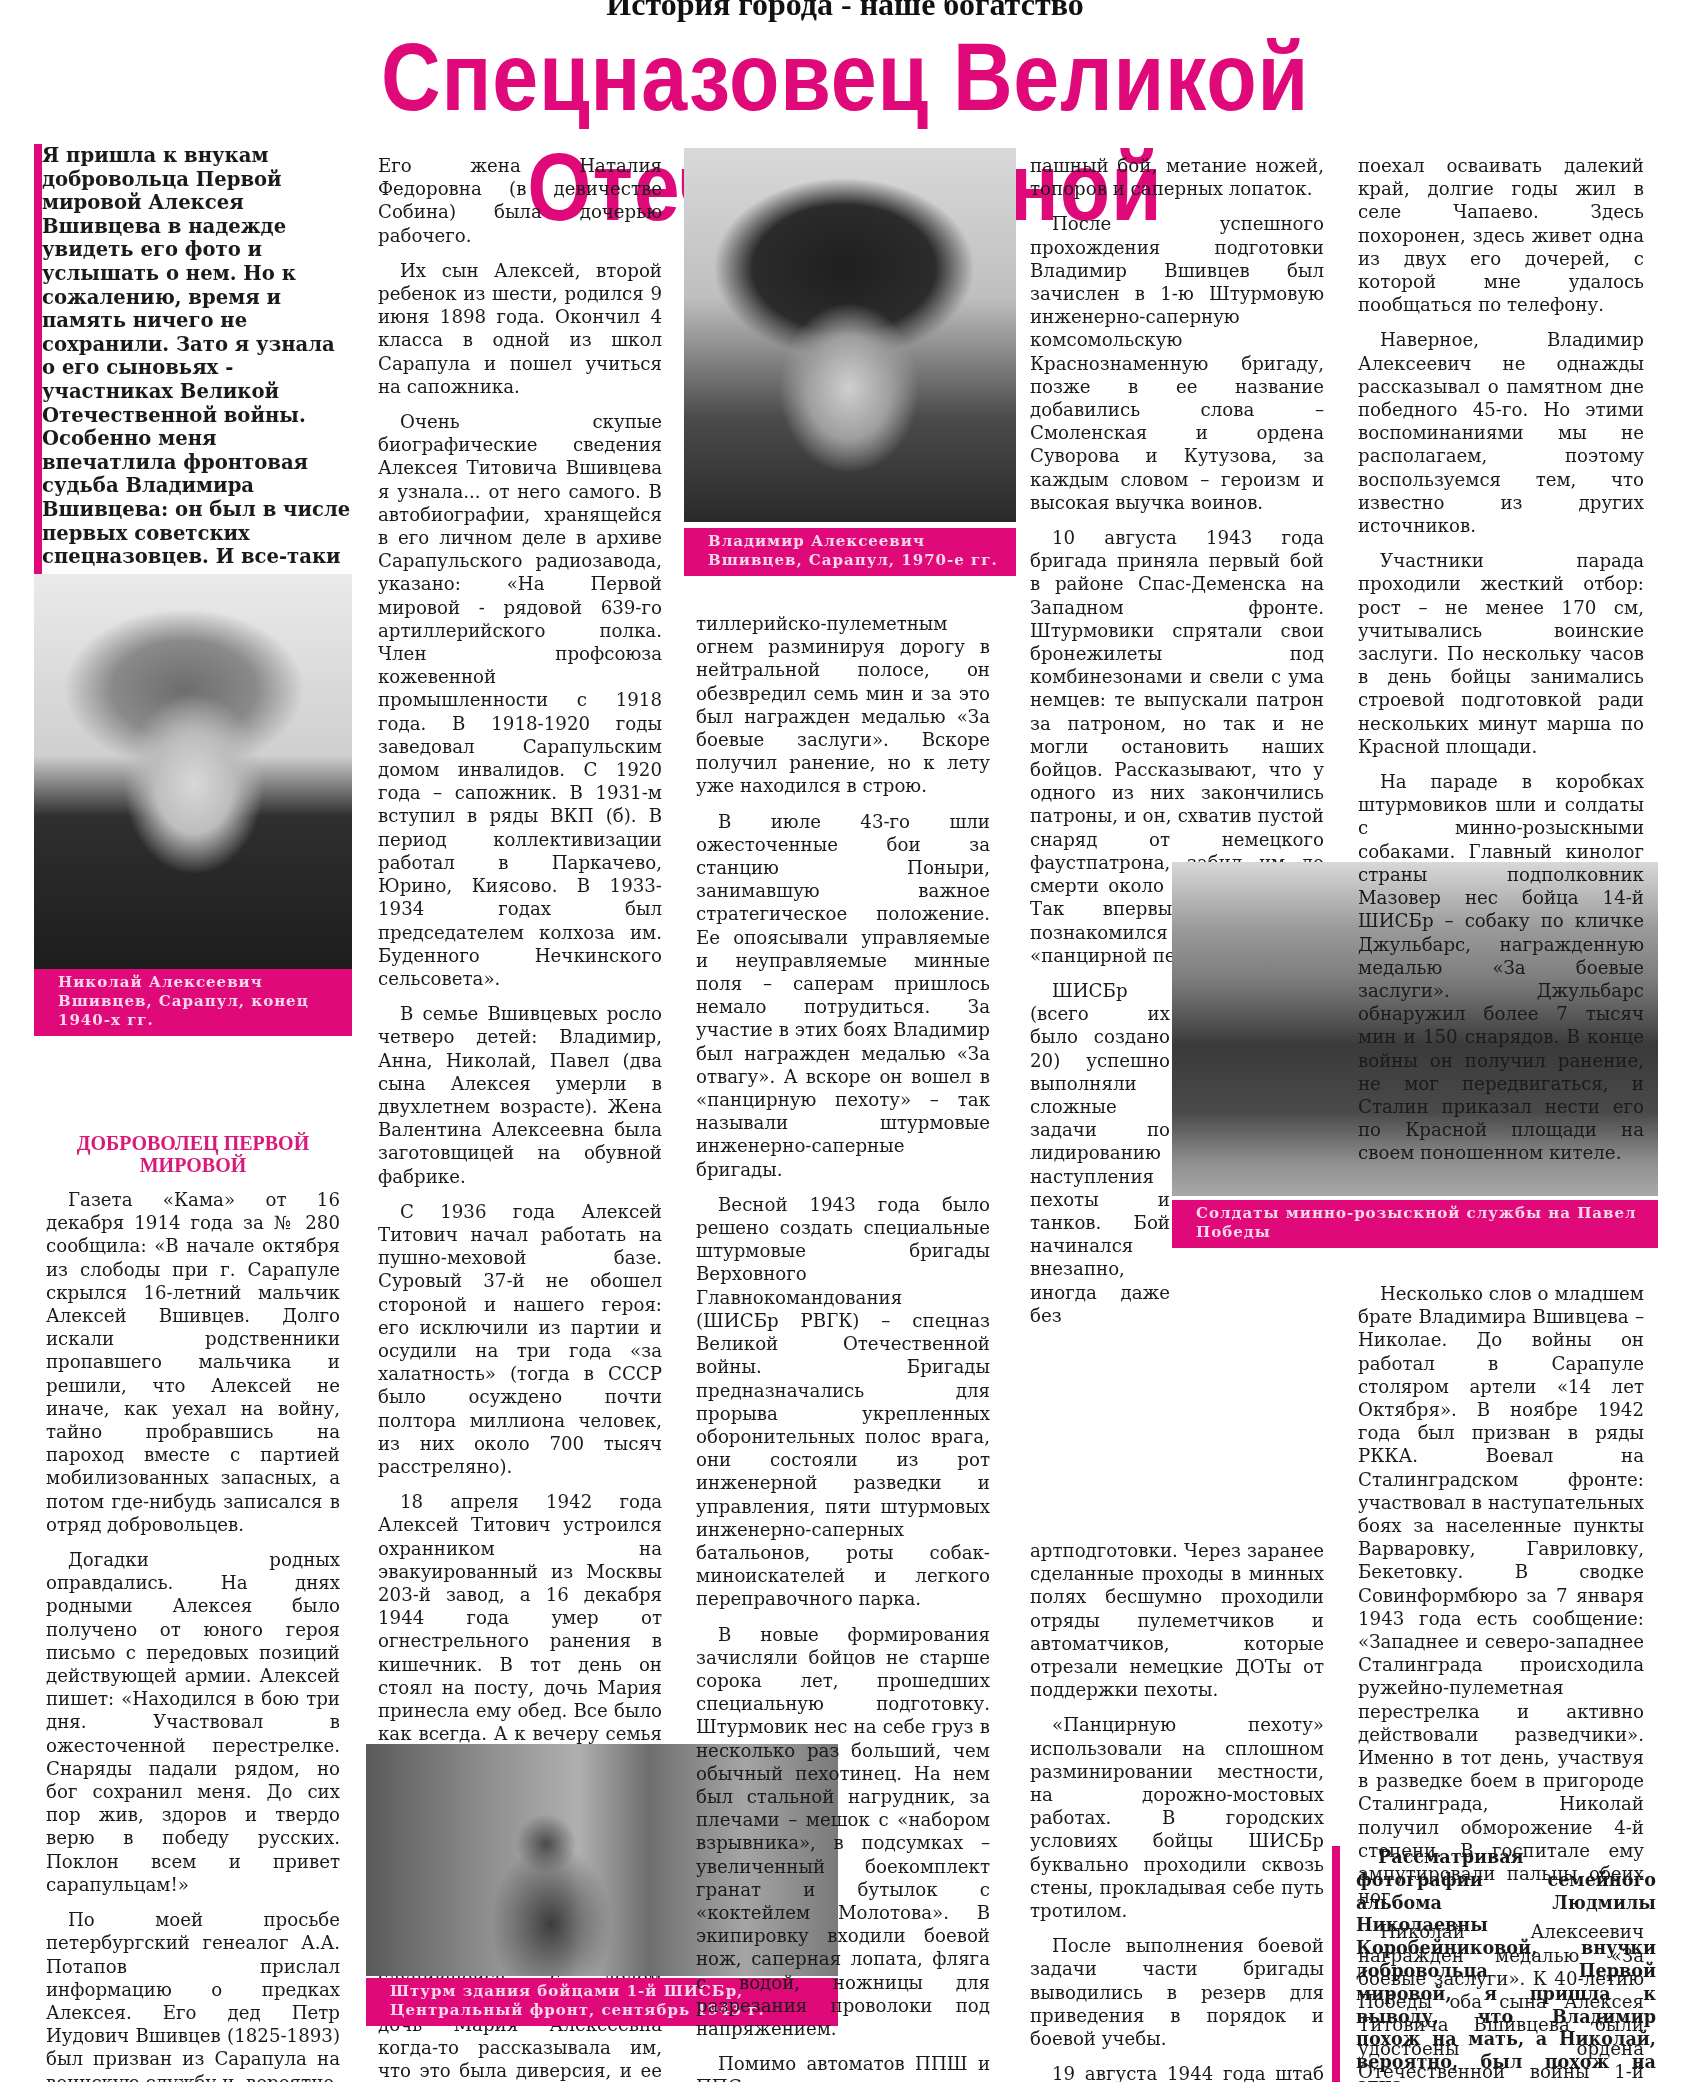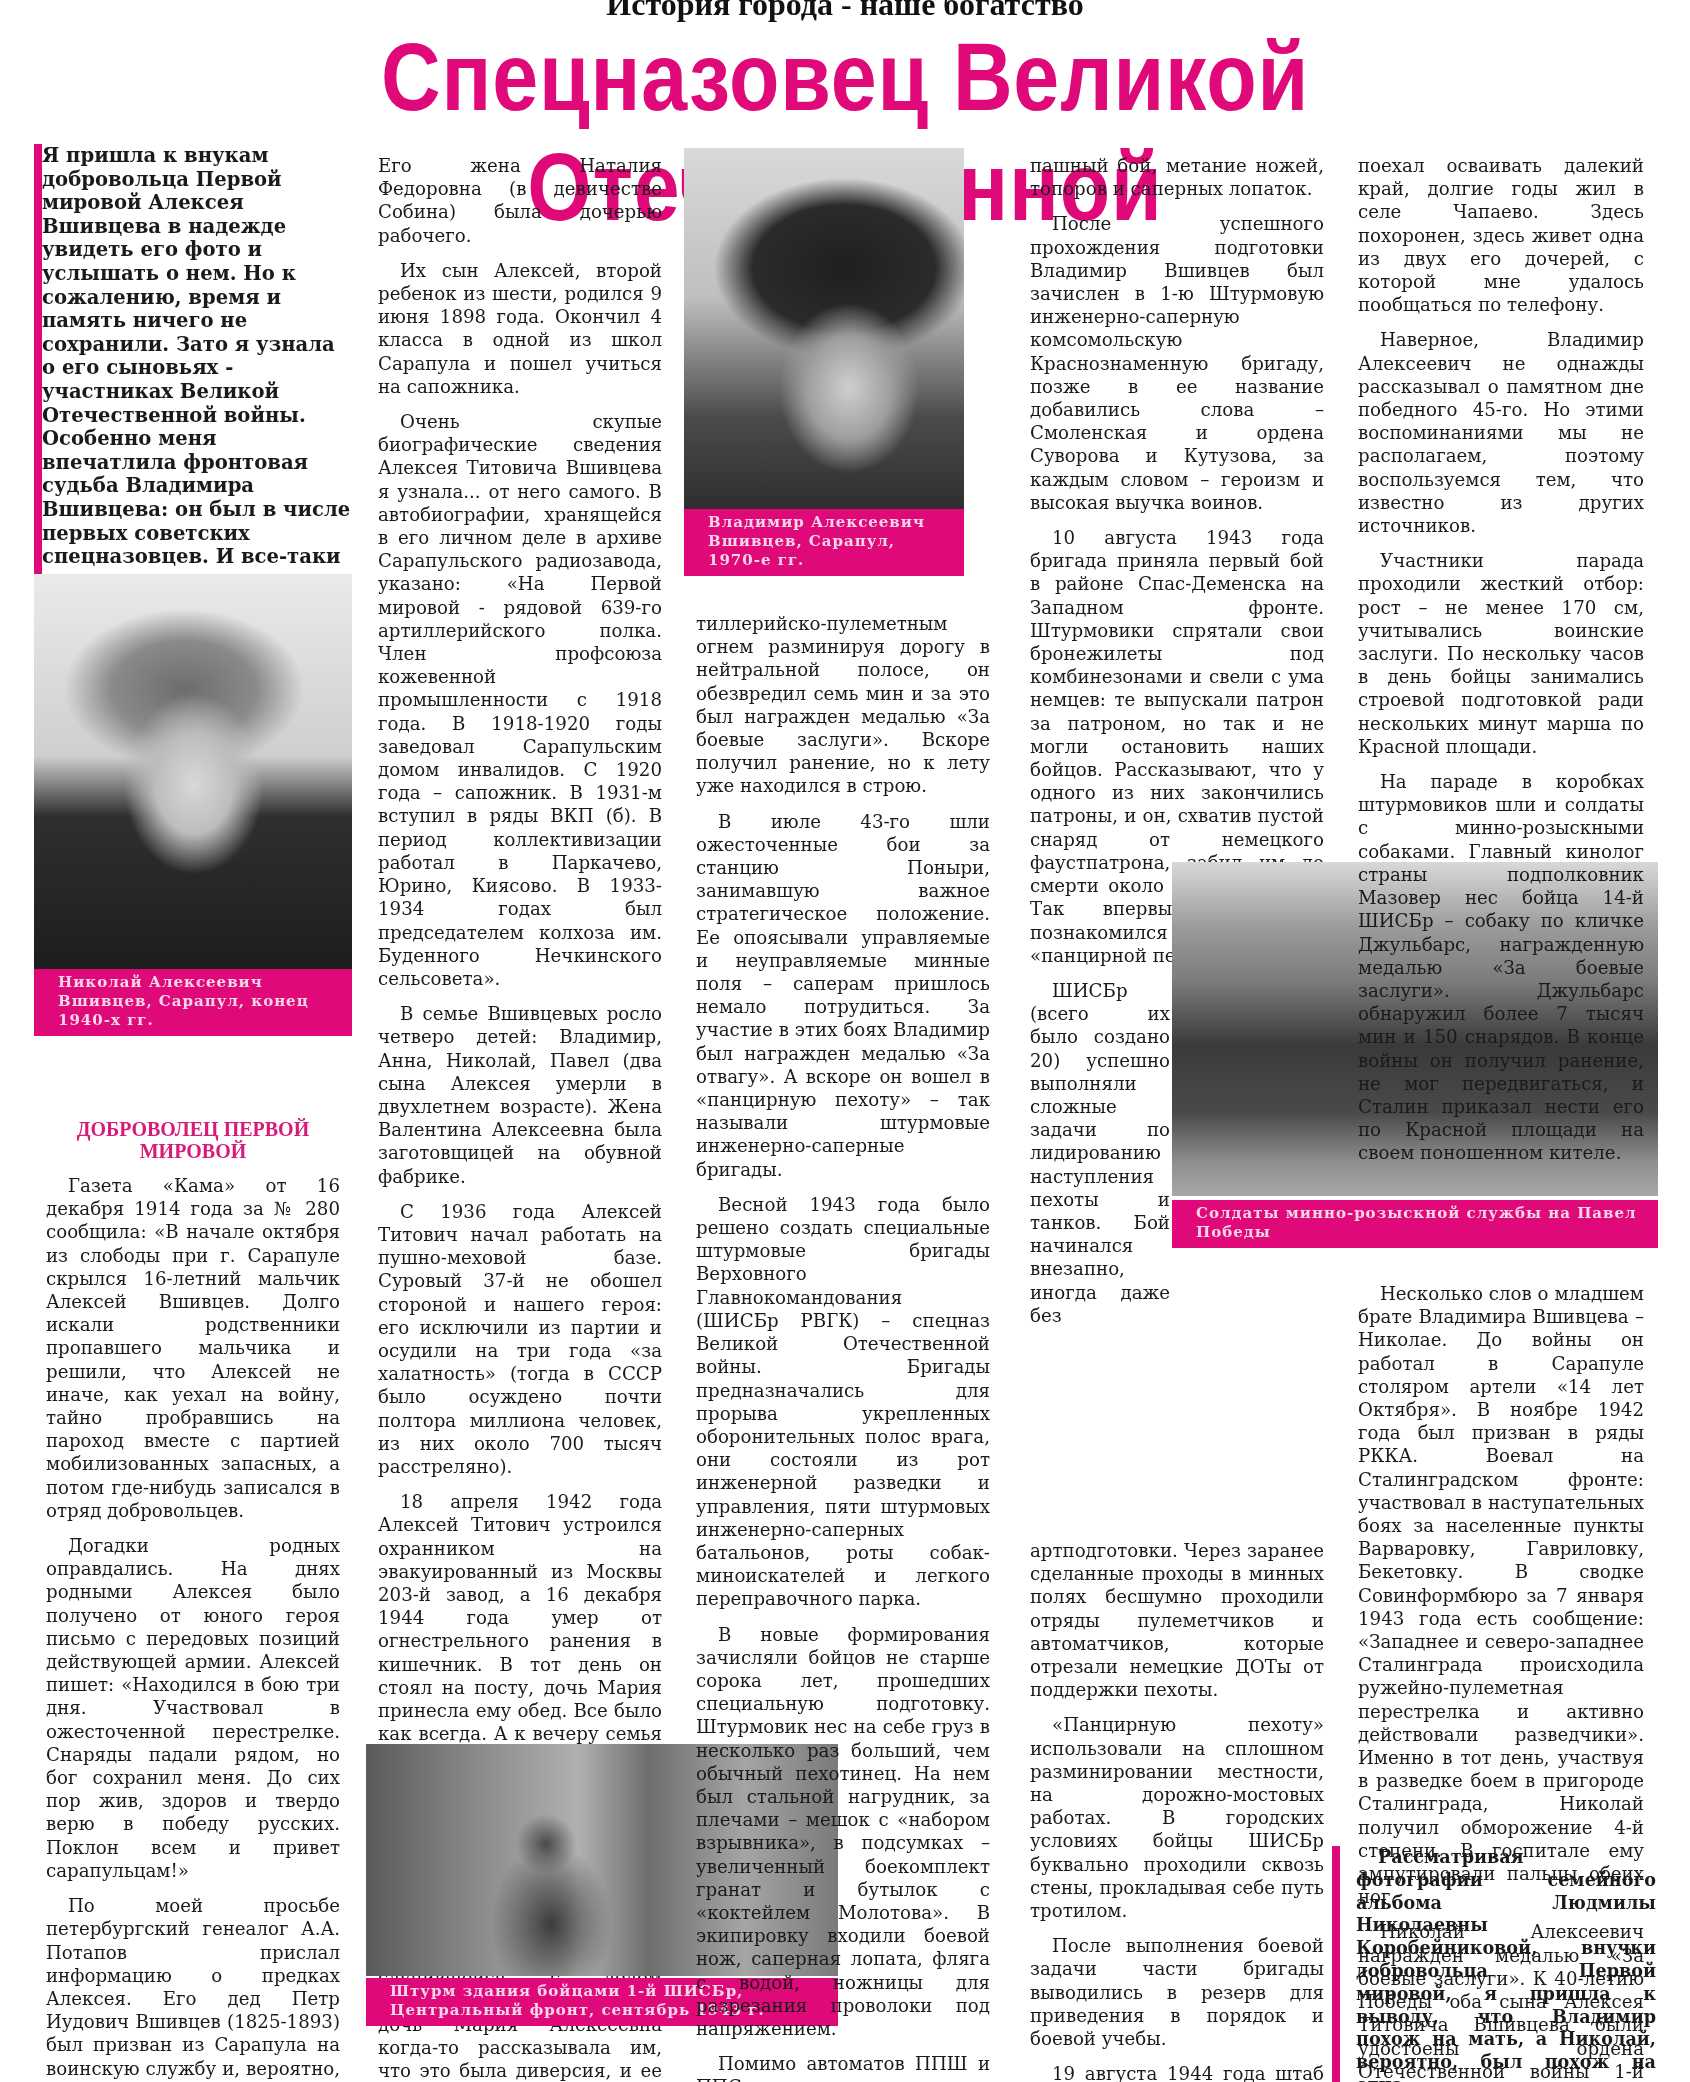--- a/index.html
+++ b/index.html
@@ -17,31 +17,31 @@
   .col p.noindent { text-indent: 0; }
   .c1 { left: 34px; width: 318px; }
   .c2 { left: 366px; width: 308px; }
   .c3 { left: 684px; width: 318px; }
   .c4 { left: 1018px; width: 318px; }
   .c5 { left: 1346px; width: 310px; }
   .lead { position: absolute; left: 34px; top: 144px; width: 318px; border-left: 8px solid #e0097a;
           padding-left: 0; box-sizing: border-box; font-weight: bold; font-size: 19.6px; line-height: 23.6px; }
   .lead p { margin: 0; }
   .subhead { color: #d81b7a; font-weight: bold; font-family: "Liberation Serif", serif; font-size: 20px;
-             line-height: 22px; text-align: center; text-transform: uppercase; margin: 0 0 2px 0; }
+             line-height: 22px; text-align: center; text-transform: uppercase; margin: 14px 0 2px 0; }
   .photo { position: absolute; overflow: hidden; }
   .photo .img { position: absolute; left: 0; top: 0; right: 0; bottom: 0; }
   .caption { position: absolute; left: 0; right: 0; bottom: 0; background: #e0097a; color: #f7d6e8;
              font-weight: bold; font-size: 15px; line-height: 19px; padding: 4px 10px 6px 24px;
              letter-spacing: 1px; font-family: "DejaVu Serif", serif; }
   .p-nik { left: 34px; top: 574px; width: 318px; height: 462px; }
   .p-nik .img { background: radial-gradient(ellipse 70px 90px at 160px 210px, #d8d8d8 0%, #bdbdbd 55%, transparent 100%),
                  radial-gradient(ellipse 120px 80px at 150px 115px, #6d6d6d 0%, #8a8a8a 60%, transparent 100%),
                  linear-gradient(180deg, #eaeaea 0%, #cfcfcf 45%, #2f2f2f 60%, #1c1c1c 100%); bottom: 58px; }
-  .p-vlad { left: 684px; top: 148px; width: 280px; height: 428px; }
+  .p-vlad { left: 684px; top: 148px; width: 332px; height: 428px; }
   .p-vlad .img { background: radial-gradient(ellipse 70px 85px at 165px 240px, #cfcfcf 0%, #9e9e9e 60%, transparent 100%),
                   radial-gradient(ellipse 130px 90px at 160px 120px, #1f1f1f 0%, #2b2b2b 70%, transparent 100%),
                   linear-gradient(180deg, #d9d9d9 0%, #bfbfbf 40%, #4b4b4b 72%, #2a2a2a 100%); bottom: 54px; }
   .p-storm { left: 366px; top: 1744px; width: 472px; height: 282px; }
   .p-storm .img { background: radial-gradient(circle 30px at 180px 100px, #4a4a4a 0%, transparent 100%),
                    radial-gradient(ellipse 60px 80px at 185px 180px, #3c3c3c 0%, transparent 100%),
                    linear-gradient(90deg, #5a5a5a 0%, #8d8d8d 25%, #b0b0b0 45%, #6e6e6e 60%, #a5a5a5 80%, #7a7a7a 100%); bottom: 50px; }
   .p-parade { left: 1172px; top: 862px; width: 486px; height: 386px; }
   .p-parade .img { background: linear-gradient(180deg, #d8d8d8 0%, #9a9a9a 20%, #7d7d7d 35%, #3a3a3a 55%, #4a4a4a 75%, #8f8f8f 90%, #a8a8a8 100%); bottom: 52px; }
   .afterword { position: absolute; left: 1332px; top: 1846px; width: 324px; border-left: 8px solid #e0097a;

